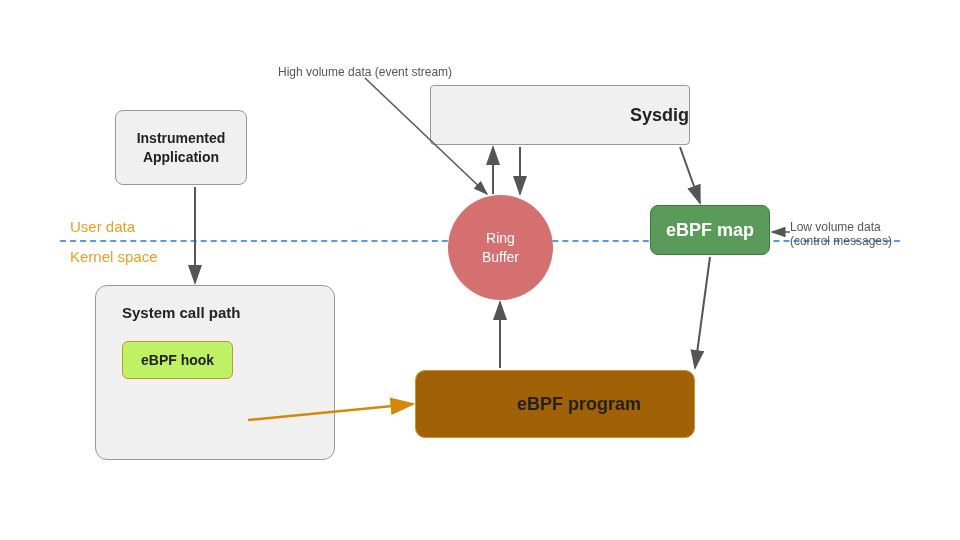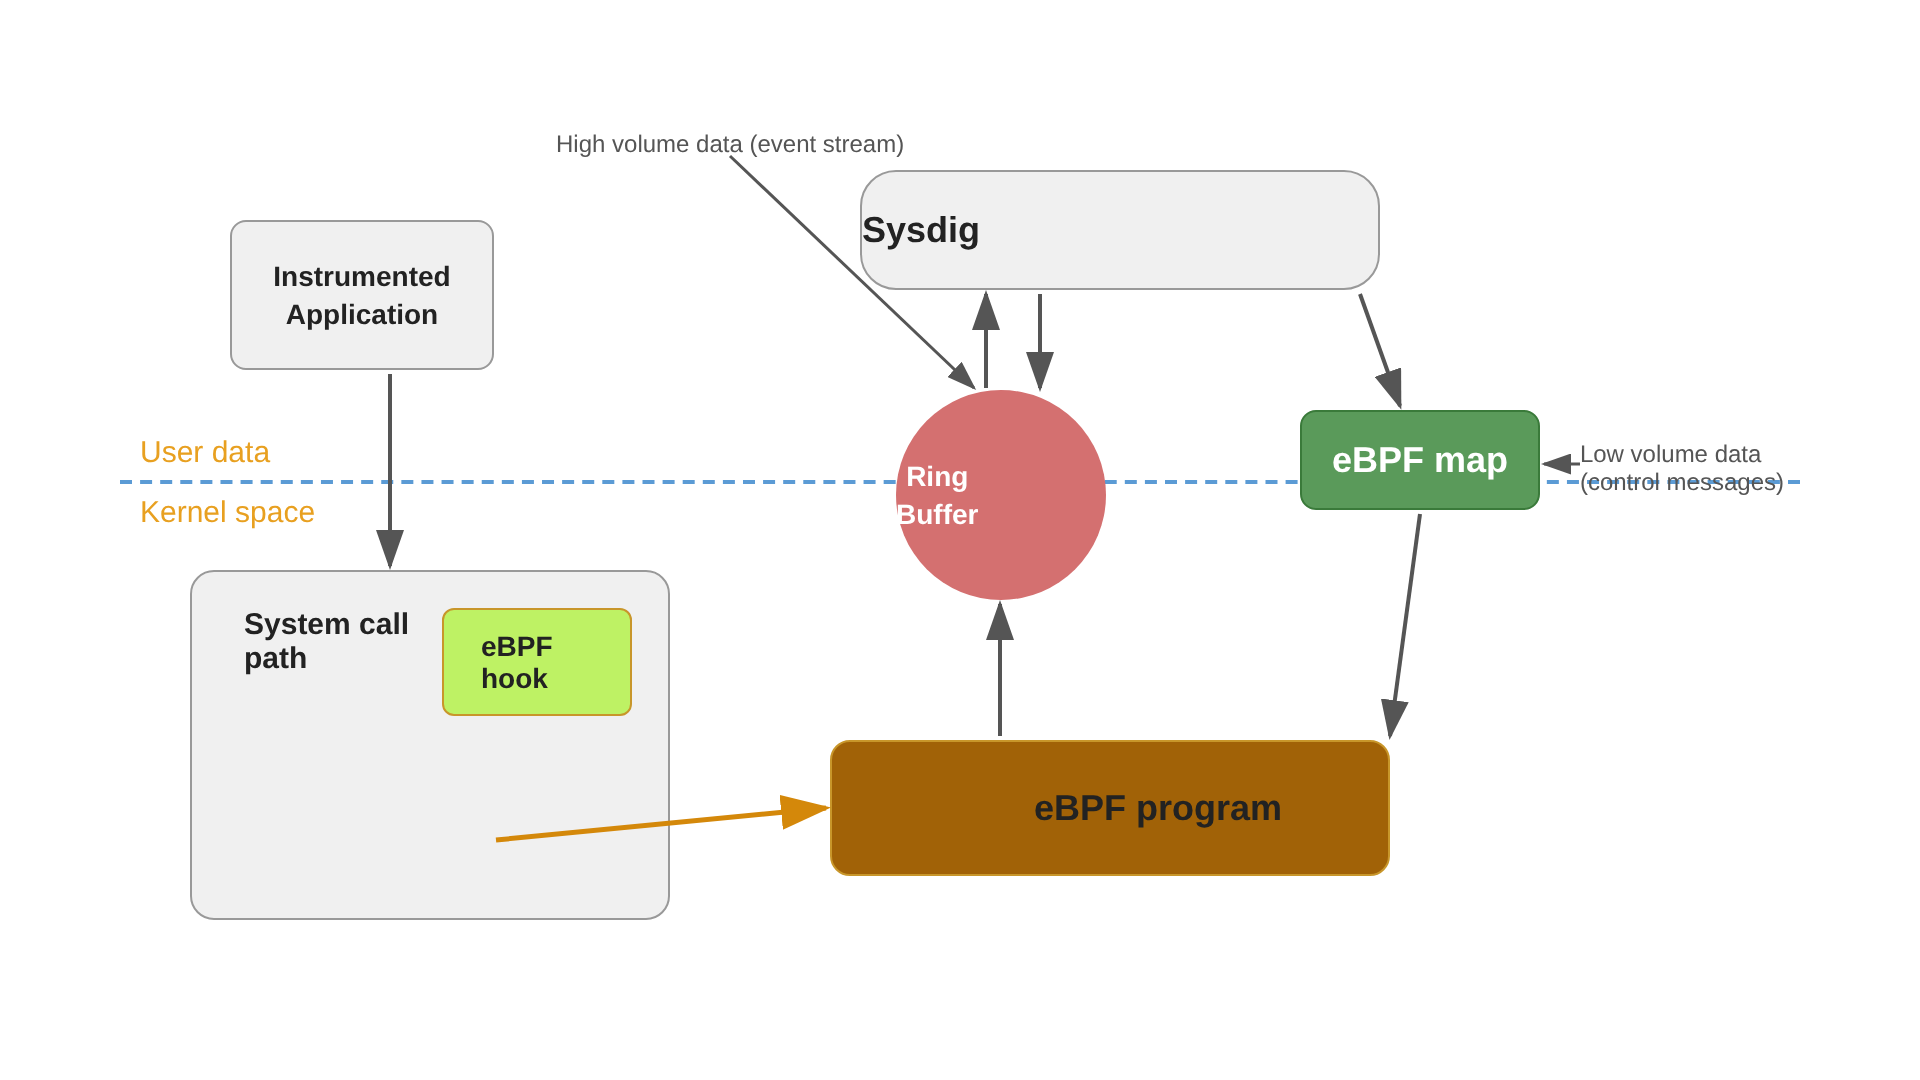--- a/index.html
+++ b/index.html
@@ -87,41 +87,41 @@
 
     
     .box-sysdig {
       position: absolute;
       top: 85px;
       left: 430px;
       width: 260px;
       height: 60px;
       background: #f0f0f0;
       border: 1.5px solid #999;
-      border-radius: 18px;
-      display: flex;
-      align-items: center;
-      justify-content: flex-start;
+      border-radius: 4px;
+      display: flex;
+      align-items: center;
+      justify-content: flex-end;
       font-size: 18px;
       font-weight: bold;
       color: #222;
     }
 
     
     .box-syscall {
       position: absolute;
       top: 285px;
       left: 95px;
       width: 240px;
       height: 175px;
       background: #f0f0f0;
       border: 1.5px solid #999;
       border-radius: 12px;
       display: flex;
-      flex-direction: row;
+      flex-direction: column;
       align-items: flex-start;
       padding: 18px 18px 18px 18px;
     }
 
     .box-syscall-title {
       font-size: 15px;
       font-weight: bold;
       color: #222;
       margin-bottom: 20px;
       margin-left: 8px;
@@ -162,23 +162,24 @@
     .circle-ring-buffer {
       position: absolute;
       top: 195px;
       left: 448px;
       width: 105px;
       height: 105px;
       background: #d47070;
       border-radius: 50%;
       display: flex;
       align-items: center;
+      justify-content: center;
       text-align: center;
       font-size: 14px;
-      font-weight: bold;
+      font-weight: normal;
       color: #fff;
       line-height: 1.3;
     }
 
     
     .box-ebpf-map {
       position: absolute;
       top: 205px;
       left: 650px;
       width: 120px;

